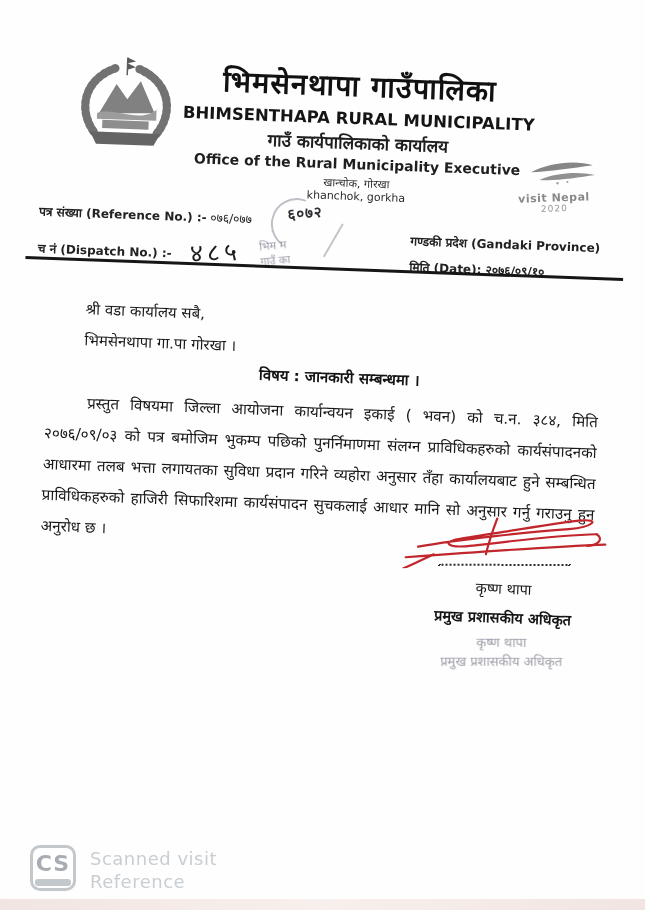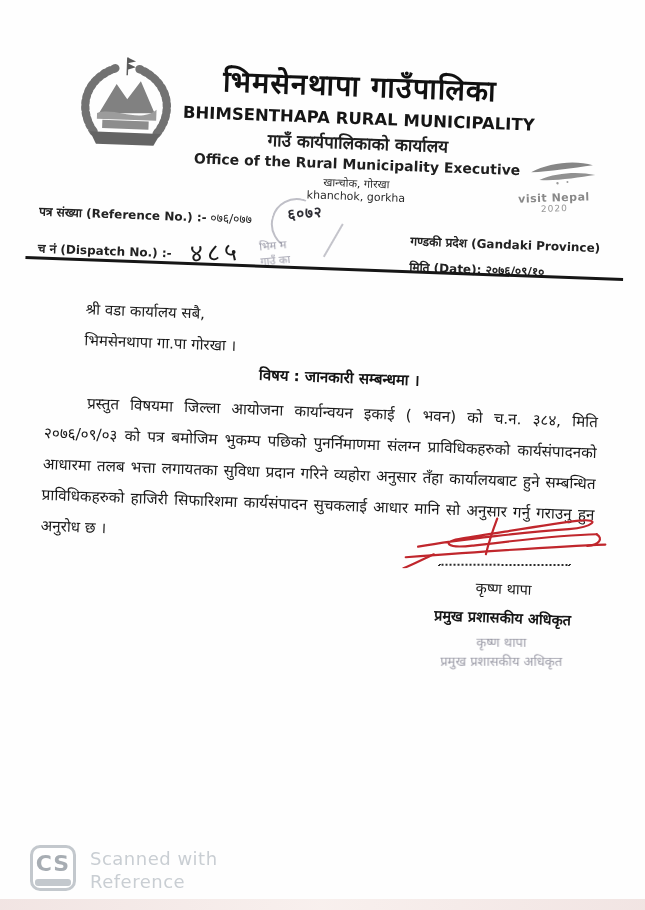--- a/index.html
+++ b/index.html
@@ -187,18 +187,18 @@
       </div>
     </div>
 
   </div>
 
   <div class="cs-badge">
     <div class="cs-letters">CS</div>
     <div class="cs-bar"></div>
   </div>
   <div class="cs-text">
-    <div>Scanned with</div>
+    <div>Scanned visit</div>
     <div>Reference</div>
   </div>
 
   <div class="bottom-band"></div>
 </div>
 
 </body></html>

